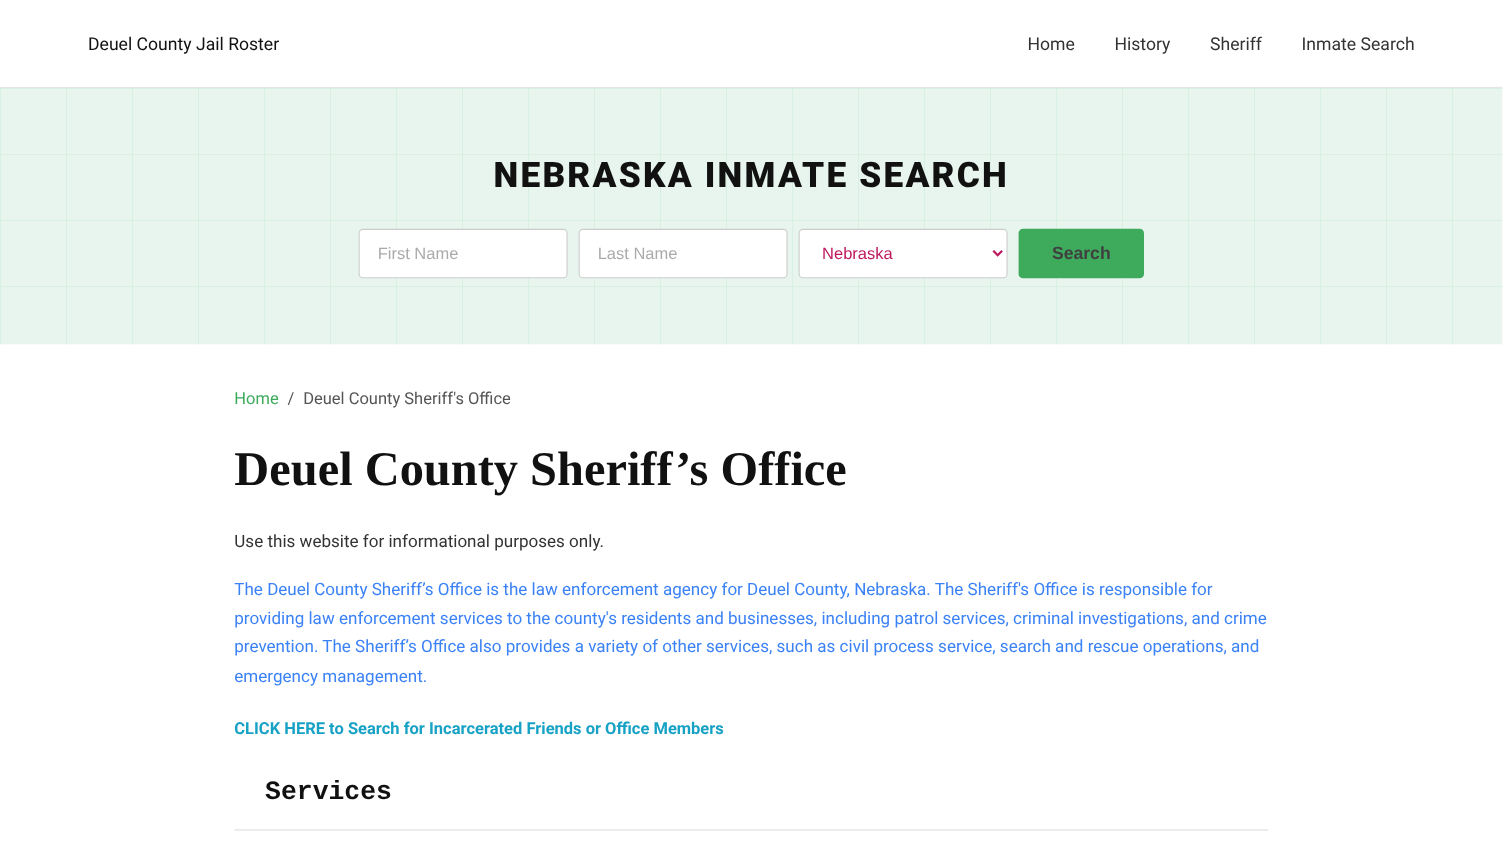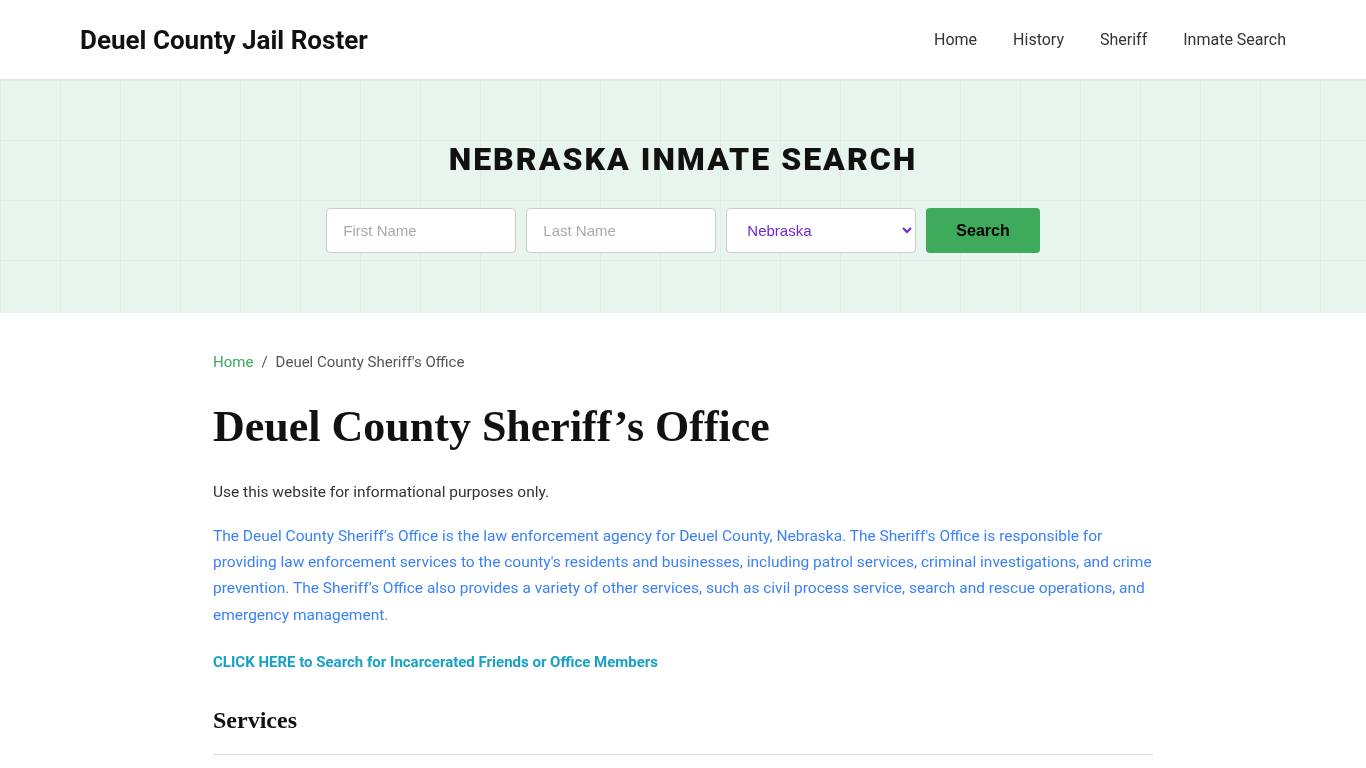--- a/index.html
+++ b/index.html
@@ -20,22 +20,22 @@
       background: #fff;
       border-bottom: 1px solid #e5e5e5;
       padding: 0 80px;
       display: flex;
       align-items: center;
       justify-content: space-between;
       height: 80px;
     }
 
     .site-title {
-      font-size: 26px;
-      font-weight: 700;
+      font-size: 16px;
+      font-weight: 400;
       color: #111;
       text-decoration: none;
     }
 
     .site-nav {
       display: flex;
       gap: 36px;
       list-style: none;
     }
 
@@ -88,29 +88,29 @@
     }
 
     .search-form select {
       padding: 12px 16px;
       font-size: 15px;
       border: 1px solid #ccc;
       border-radius: 4px;
       width: 190px;
       outline: none;
       background: #fff;
-      color: #6d28d9;
+      color: #be185d;
       appearance: auto;
     }
 
     .search-form button {
       padding: 12px 30px;
       font-size: 16px;
       background: #3daa5c;
-      color: #000000;
+      color: #404040;
       border: none;
       border-radius: 4px;
       cursor: pointer;
       font-weight: 600;
     }
 
     
     .main-content {
       max-width: 1100px;
       margin: 0 auto;
@@ -164,21 +164,22 @@
       font-weight: 700;
       text-decoration: none;
       margin-bottom: 36px;
     }
 
     .services-heading {
       font-size: 24px;
       font-weight: 900;
       color: #111;
       margin-bottom: 20px;
-      font-family: Liberation Serif, serif;
+      font-family: Liberation Mono, monospace;
+      margin-left: 28px;
     }
 
     .services-divider {
       border: none;
       border-top: 1px solid #ddd;
       margin-bottom: 20px;
     }
   </style>
 </head>
 <body>

